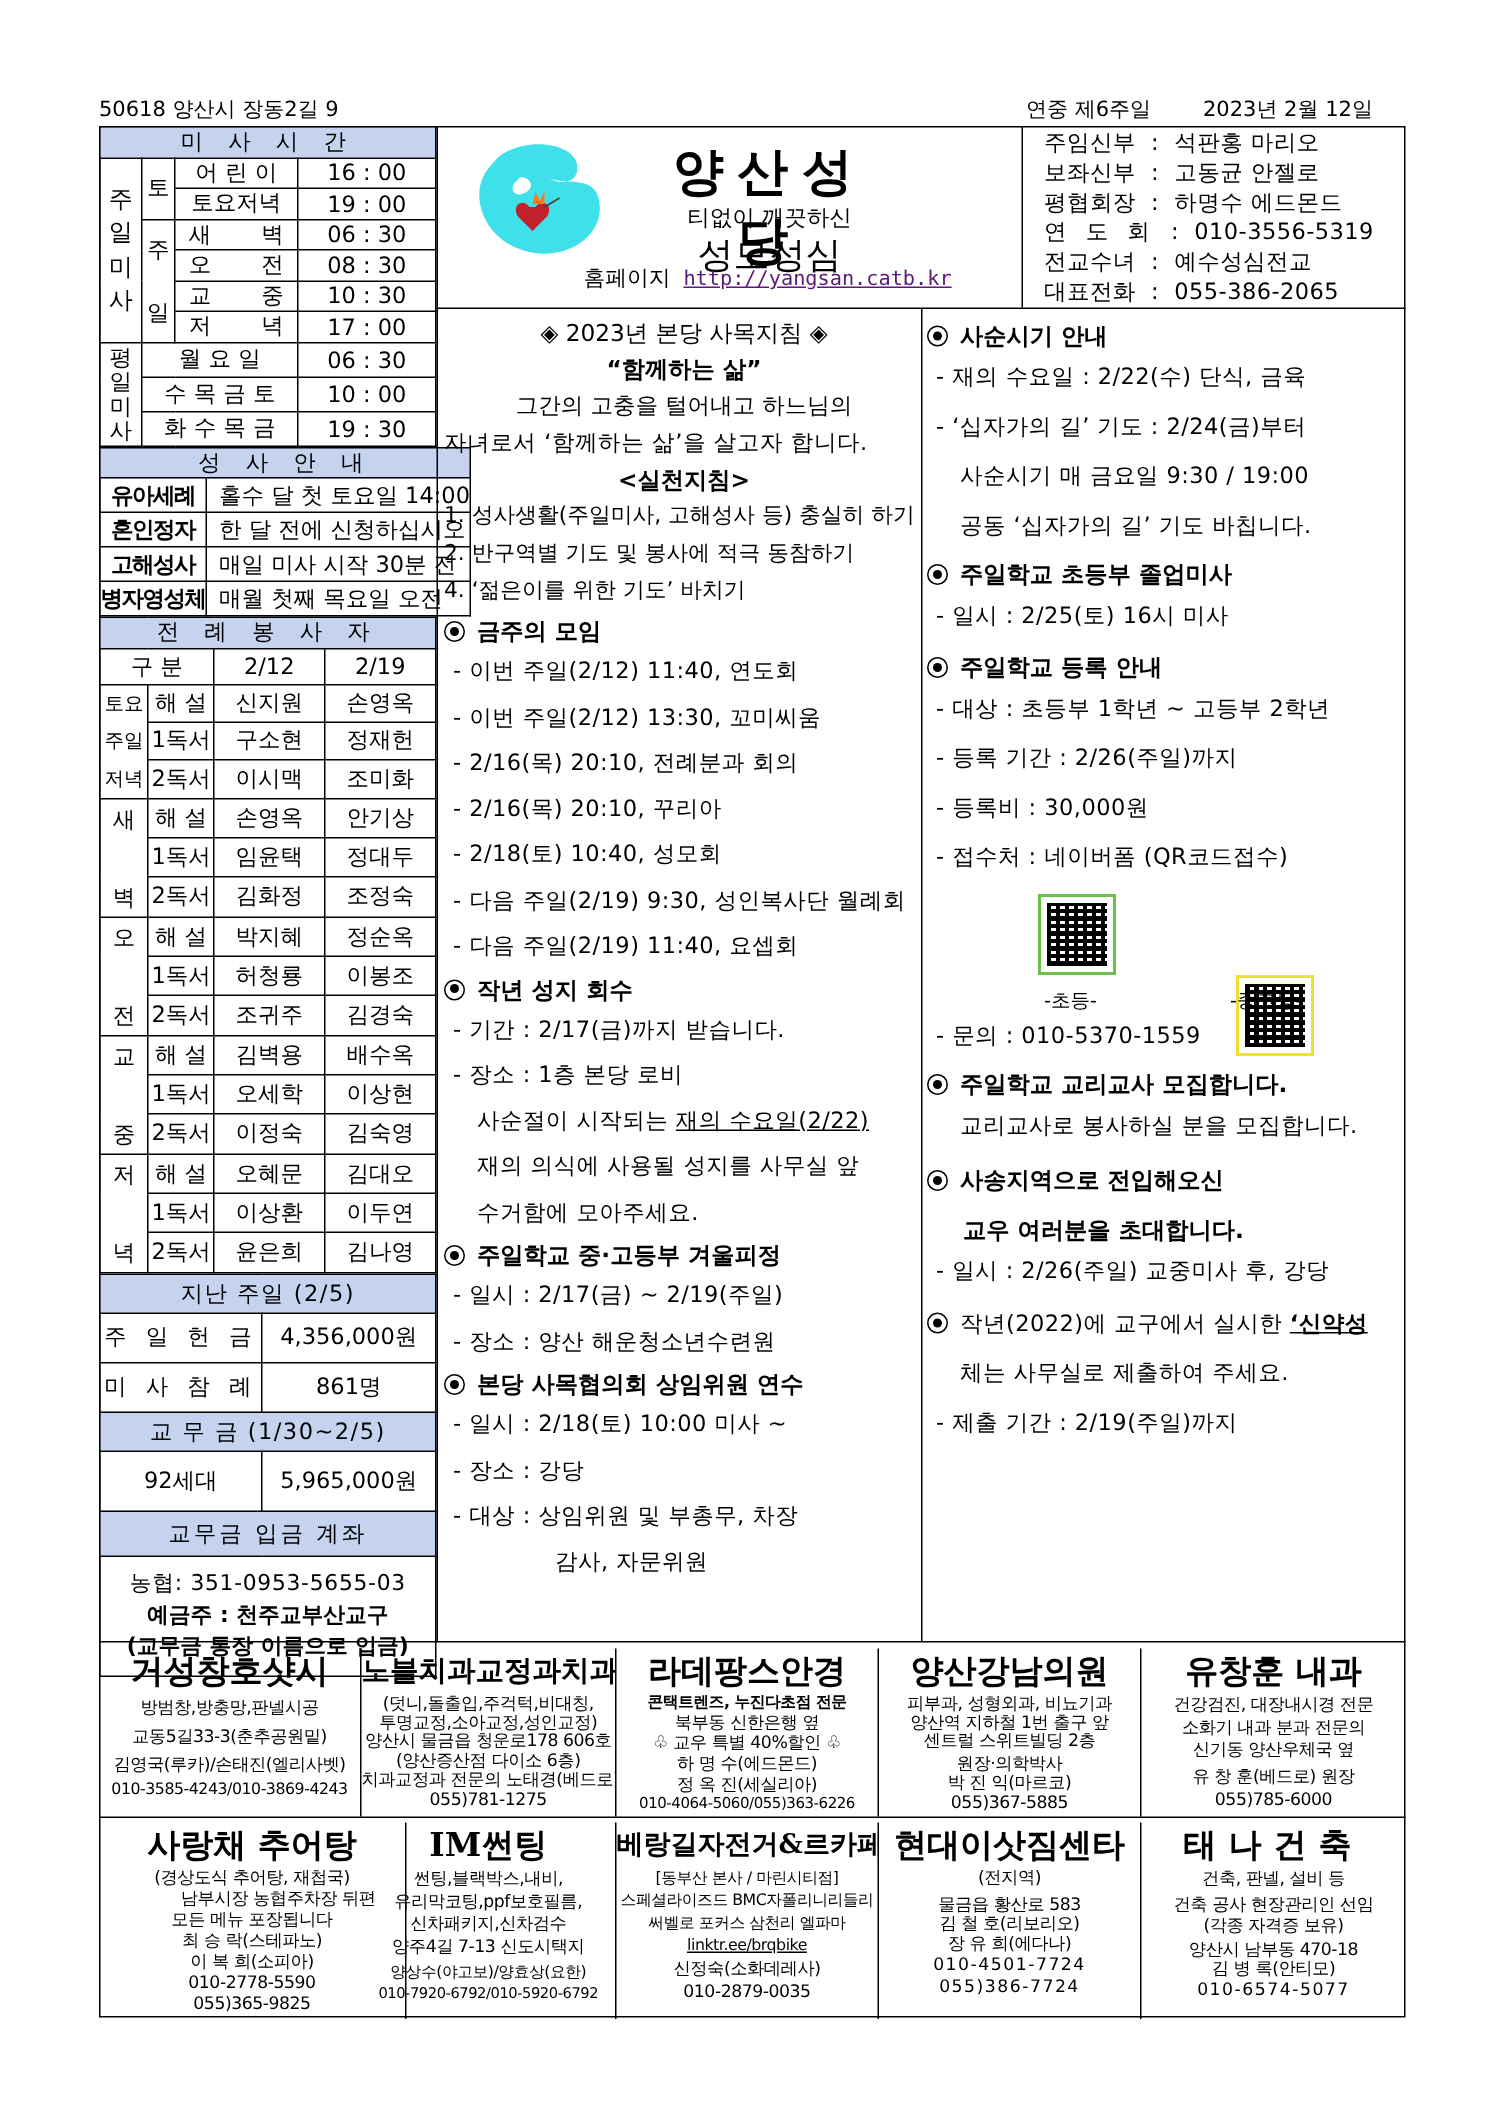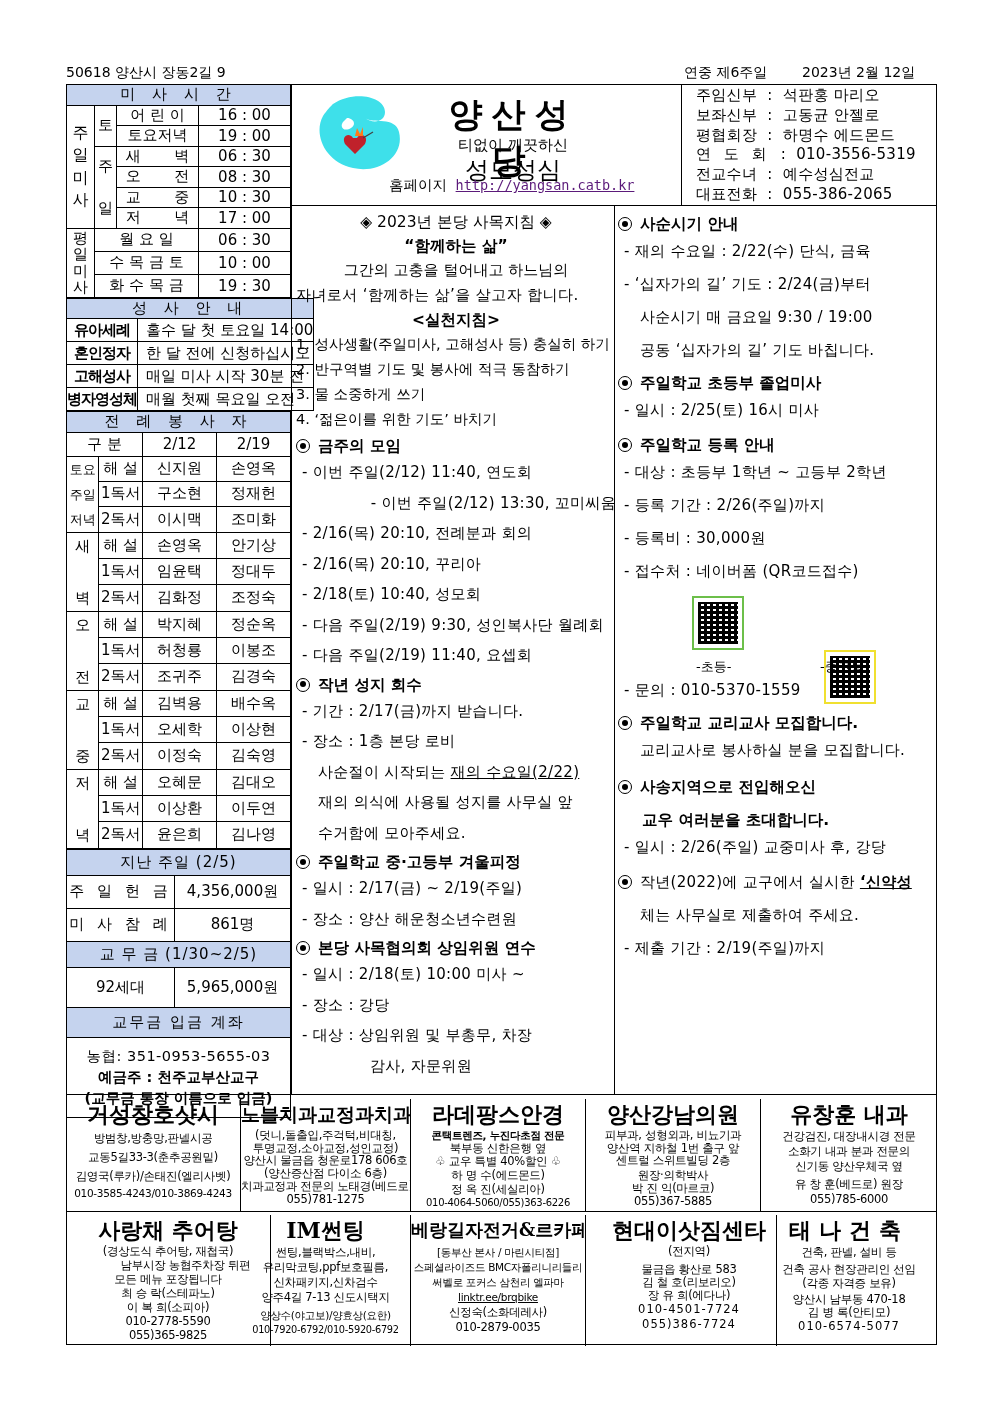--- a/index.html
+++ b/index.html
@@ -267,26 +267,25 @@
 <div class="abs" style="left:291px;top:84px;width:0;height:1010px;border-left:1.5px solid #000;"></div>
 
 <div class="abs" style="left:296px;top:210px;width:320px;">
   <div style="text-align:center;font-size:15.5px;line-height:24px;">◈ 2023년 본당 사목지침 ◈</div>
   <div style="text-align:center;font-size:15.5px;font-weight:bold;line-height:24px;">“함께하는 삶”</div>
   <div style="text-align:center;font-size:15px;line-height:25px;">그간의 고충을 털어내고 하느님의</div>
   <div style="font-size:15px;line-height:25px;white-space:nowrap;letter-spacing:0.4px;">자녀로서 ‘함께하는 삶’을 살고자 합니다.</div>
   <div style="text-align:center;font-size:15.5px;font-weight:bold;line-height:24px;">&lt;실천지침&gt;</div>
   <div style="font-size:14.5px;line-height:25px;white-space:nowrap;">1. 성사생활(주일미사, 고해성사 등) 충실히 하기</div>
   <div style="font-size:14.5px;line-height:25px;white-space:nowrap;">2. 반구역별 기도 및 봉사에 적극 동참하기</div>
-  <div style="font-size:14.5px;line-height:25px;white-space:nowrap;">3. 물 소중하게 쓰기</div>
   <div style="font-size:14.5px;line-height:25px;white-space:nowrap;">4. ‘젊은이를 위한 기도’ 바치기</div>
 
   <div class="sec-title"><span class="dot"></span><span>금주의 모임</span></div>
   <div class="line ind" style="padding-left:6px;">- 이번 주일(2/12) 11:40, 연도회</div>
-  <div class="line" style="padding-left:6px;text-align:right;">- 이번 주일(2/12) 13:30, 꼬미씨움</div>
+  <div class="line" style="padding-left:6px;">- 이번 주일(2/12) 13:30, 꼬미씨움</div>
   <div class="line" style="padding-left:6px;">- 2/16(목) 20:10, 전례분과 회의</div>
   <div class="line" style="padding-left:6px;">- 2/16(목) 20:10, 꾸리아</div>
   <div class="line" style="padding-left:6px;">- 2/18(토) 10:40, 성모회</div>
   <div class="line" style="padding-left:6px;">- 다음 주일(2/19) 9:30, 성인복사단 월례회</div>
   <div class="line" style="padding-left:6px;">- 다음 주일(2/19) 11:40, 요셉회</div>
 
   <div class="sec-title"><span class="dot"></span><span>작년 성지 회수</span></div>
   <div class="line" style="padding-left:6px;">- 기간 : 2/17(금)까지 받습니다.</div>
   <div class="line" style="padding-left:6px;">- 장소 : 1층 본당 로비</div>
   <div class="line ind"><span>사순절이 시작되는 </span><span class="u">재의 수요일(2/22)</span></div>
@@ -412,21 +411,21 @@
   </div>
   <div class="abs ad" style="left:345px;top:120px;width:175px;height:131px;">
     <div class="t" style="font-size:18px;">베랑길자전거&amp;르카페</div>
     <div class="l" style="line-height:15px;font-size:10.5px;">[동부산 본사 / 마린시티점]</div>
     <div class="l" style="line-height:15px;font-size:10.5px;">스페셜라이즈드 BMC자폴리니리들리</div>
     <div class="l" style="line-height:15px;font-size:10.5px;">써벨로 포커스 삼천리 엘파마</div>
     <div class="l u" style="line-height:15px;font-size:10.5px;">linktr.ee/brqbike</div>
     <div class="l" style="line-height:15px;">신정숙(소화데레사)</div>
     <div class="l" style="line-height:15px;">010-2879-0035</div>
   </div>
-  <div class="abs ad" style="left:536px;top:120px;width:175px;height:131px;">
+  <div class="abs ad" style="left:520px;top:120px;width:175px;height:131px;">
     <div class="t">현대이삿짐센타</div>
     <div class="l" style="line-height:12px;">(전지역)</div>
     <div class="l" style="line-height:13px;margin-top:6px;">물금읍 황산로 583</div>
     <div class="l" style="line-height:13px;">김 철 호(리보리오)</div>
     <div class="l" style="line-height:13px;">장 유 희(에다나)</div>
     <div class="l" style="line-height:15px;letter-spacing:1px;">010-4501-7724</div>
     <div class="l" style="line-height:15px;letter-spacing:1px;">055)386-7724</div>
   </div>
   <div class="abs ad" style="left:695px;top:120px;width:176px;height:131px;border-right:none;">
     <div class="t" style="letter-spacing:8px;">태나건축</div>

